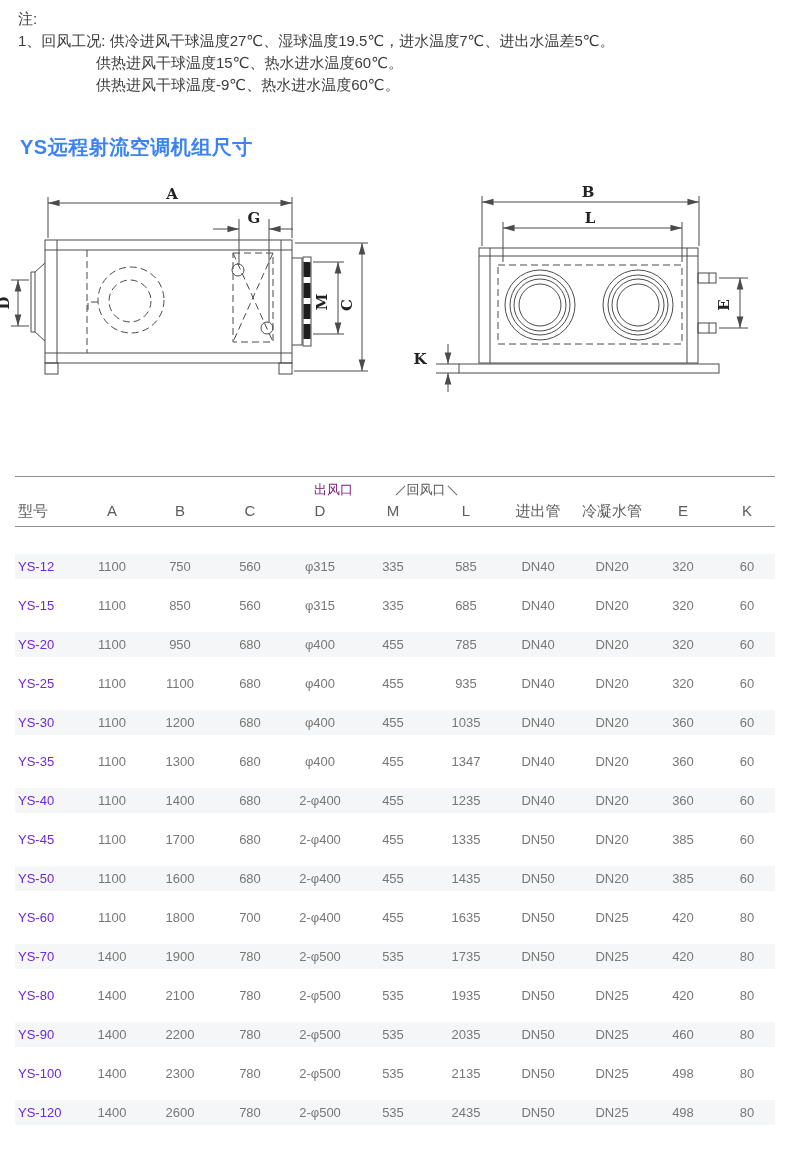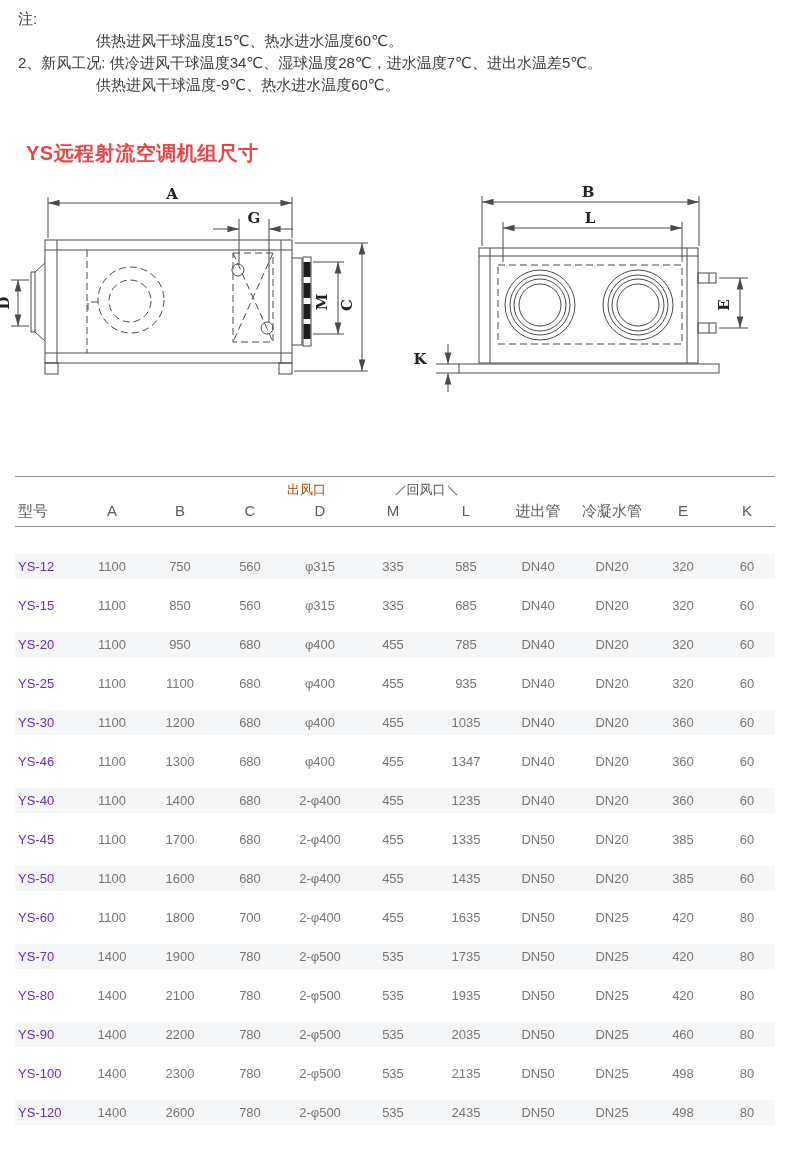--- a/index.html
+++ b/index.html
@@ -3,38 +3,38 @@
 <meta charset="utf-8">
 <style>
   html,body{margin:0;padding:0;background:#fff;}
   .page{position:relative;width:790px;height:1173px;background:#fff;overflow:hidden;
         font-family:"Liberation Sans","DejaVu Sans",sans-serif;}
   
   .notes{position:absolute;top:8px;left:18px;width:740px;color:#3c3c3c;
          font-size:15px;line-height:22px;}
   .note-cont{padding-left:78px;}
   
-  .section-title{position:absolute;top:130px;left:16px;margin:10px;
-        font-size:20px;font-weight:bold;color:#ef4444;letter-spacing:.5px;}
+  .section-title{position:absolute;top:130px;left:16px;margin:4px;
+        font-size:20px;font-weight:bold;color:#3b82f6;letter-spacing:.5px;}
   
   .drawing{position:absolute;top:170px;left:0;}
   .ln{stroke:#4b4b4b;stroke-width:1;fill:none;}
   .dsh{stroke:#4b4b4b;stroke-width:1;fill:none;stroke-dasharray:7 4;}
   .blk{fill:#1d1d1d;stroke:none;}
   .dim{stroke:#4b4b4b;stroke-width:1;fill:none;
        marker-start:url(#arw);marker-end:url(#arw);}
   .dime{stroke:#4b4b4b;stroke-width:1;fill:none;marker-end:url(#arw);}
   .dlbl{font-family:"DejaVu Serif","Liberation Serif",serif;font-size:15px;
         font-weight:bold;fill:#222;text-anchor:middle;}
   
   .dim-table{position:absolute;top:476px;left:15px;width:760px;}
   .thead{border-top:1px solid #8e8e8e;border-bottom:1px solid #8e8e8e;
          height:49px;position:relative;color:#5d5d5d;}
-  .sup-outlet{position:absolute;left:272px;width:66px;top:4px;text-align:left;
-         font-size:13px;color:#c2410c;}
+  .sup-outlet{position:absolute;left:272px;width:66px;top:4px;text-align:right;
+         font-size:13px;color:#701a75;}
   .sup-return{position:absolute;left:338px;width:146px;top:4px;display:flex;
          align-items:center;justify-content:center;font-size:13px;color:#555;}
   .diag{display:inline-block;width:13px;height:1px;background:#6e6e6e;}
   .dl{transform:rotate(-45deg);}
   .dr{transform:rotate(45deg);}
   .grid{display:grid;grid-template-columns:62px 70px 66px 74px 66px 80px 66px 78px 70px 72px 56px;}
   .head-row{position:absolute;left:0;bottom:5px;width:760px;font-size:15px;}
   .head-row span{text-align:center;}
   .head-row span:first-child{text-align:left;padding-left:3px;}
   .tbody{padding-top:27px;}
@@ -44,24 +44,24 @@
   .trow span:first-child{text-align:left;padding-left:3px;color:#6d28d9;}
 </style>
 </head>
 <body>
 
 <div class="page">
 
   <div class="notes">
     <div>注:</div>
     <div>
+      <div>1、回风工况: 供冷进风干球温度27℃、湿球温度19.5℃，进水温度7℃、进出水温差5℃。</div>
       <div class="note-cont">供热进风干球温度15℃、热水进水温度60℃。</div>
     </div>
     <div>
-      <div>2、新风工况: 供冷进风干球温度34℃、湿球温度28℃，进水温度7℃、进出水温差5℃。</div>
       <div class="note-cont">供热进风干球温度-9℃、热水进水温度60℃。</div>
     </div>
   </div>
 
   <h2 class="section-title">YS远程射流空调机组尺寸</h2>
 
   <svg class="drawing" width="790" height="290" viewBox="0 170 790 290" xmlns="http://www.w3.org/2000/svg">
     <defs>
       <marker id="arw" viewBox="0 0 12 8" refX="11.3" refY="4" markerWidth="13" markerHeight="8.7" orient="auto-start-reverse">
         <path d="M0.6,0.9 L11.3,4 L0.6,7.1 Z" fill="#4b4b4b"></path>
@@ -273,21 +273,21 @@
     <span>φ400</span>
     <span>455</span>
     <span>1035</span>
     <span>DN40</span>
     <span>DN20</span>
     <span>360</span>
     <span>60</span>
   </div>
 
   <div class="trow grid">
-    <span>YS-46</span>
+    <span>YS-35</span>
     <span>1100</span>
     <span>1300</span>
     <span>680</span>
     <span>φ400</span>
     <span>455</span>
     <span>1347</span>
     <span>DN40</span>
     <span>DN20</span>
     <span>360</span>
     <span>60</span>

